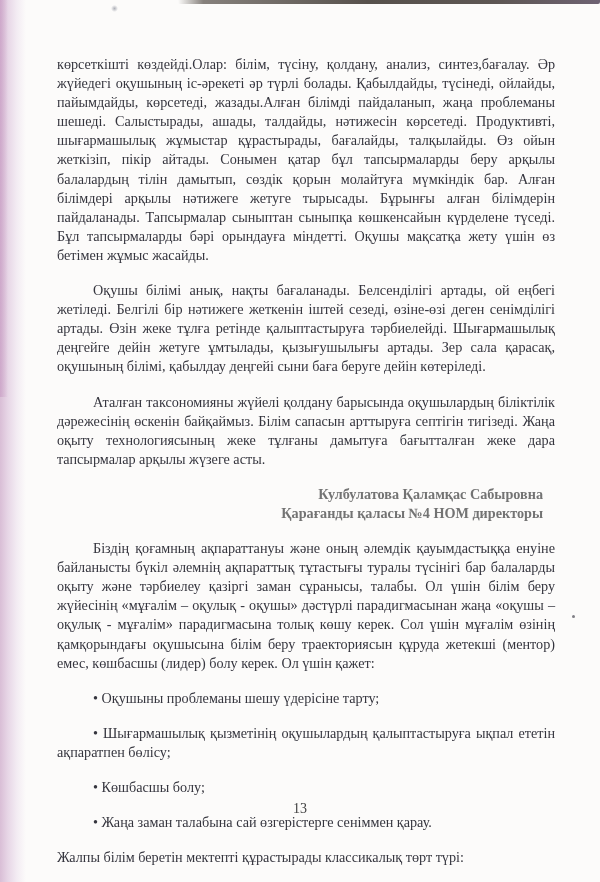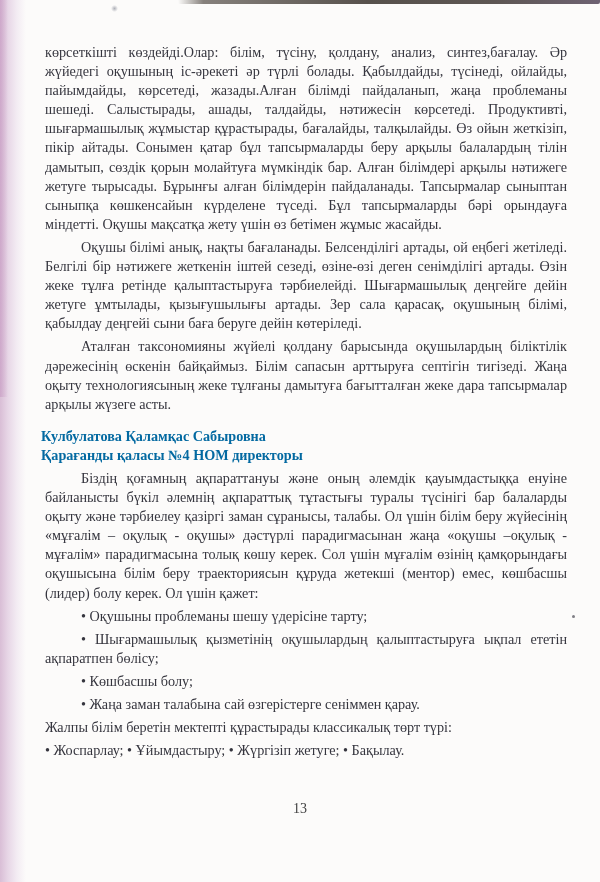--- a/index.html
+++ b/index.html
@@ -33,28 +33,28 @@
   .margin-dot {
     position: absolute; right: 25px; top: 615px; width: 3px; height: 3px;
     border-radius: 50%; background: rgba(60,60,70,0.65);
   }
   
   .content {
     position: absolute; left: 41px; right: 29px; top: 39px;
     font-size: 14.2px; line-height: 19.1px;
     text-align: justify;
   }
-  .content p { margin: 4px; }
+  .content p { margin: 16px; }
   .indent { text-indent: 36px; }
   .author-block {
     margin-top: 13px;
-    text-align: left;
+    text-align: right;
     padding-right: 28px;
     font-weight: bold;
-    color: #0369a1;
+    color: #737373;
   }
   .article-title {
     margin: 37px 0 21px 0;
     font-size: 16.8px;
     font-weight: bold;
     text-align: center;
     letter-spacing: 0.4px;
     white-space: pre-wrap;
     color: #2c2c36;
   }

